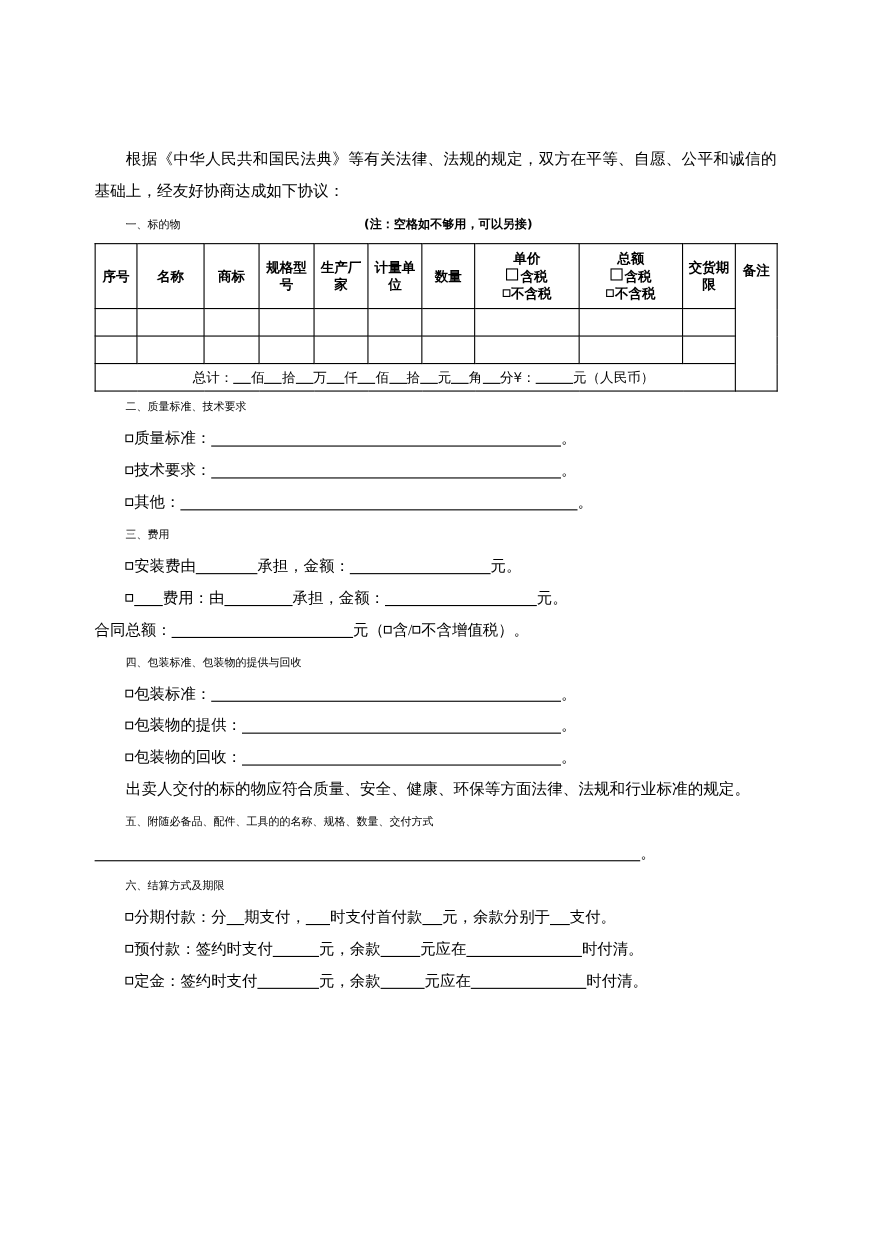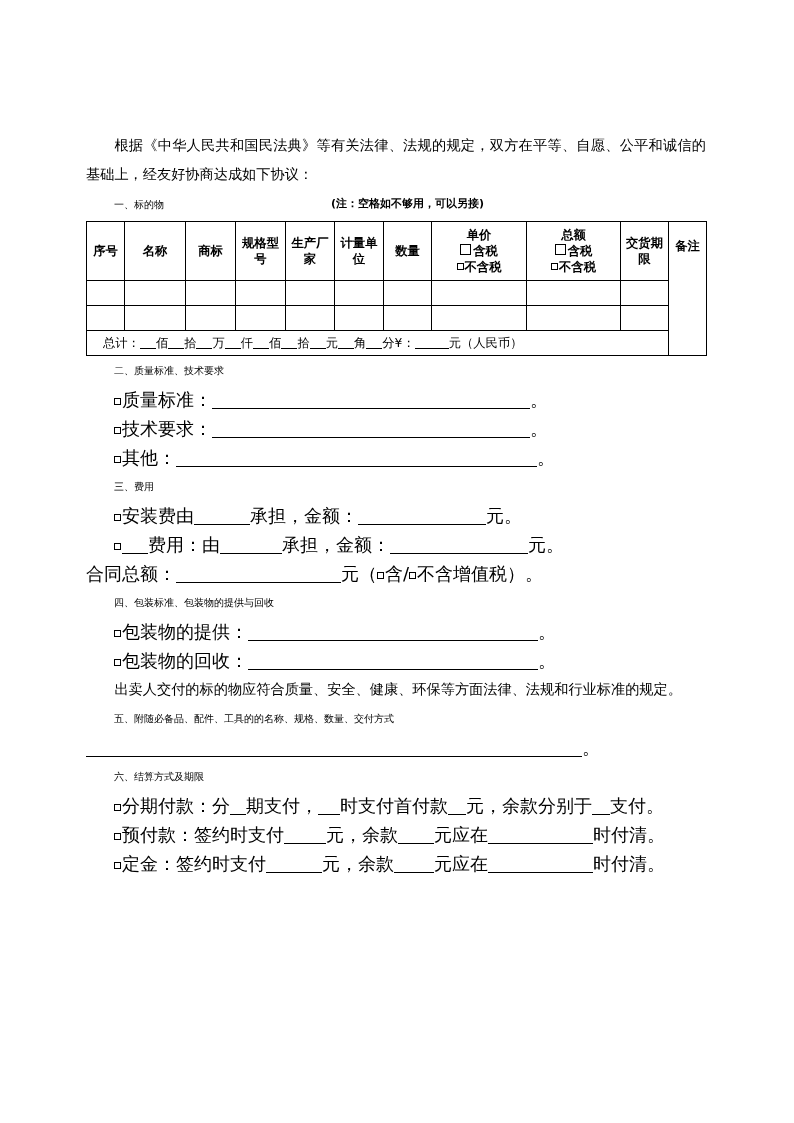--- a/index.html
+++ b/index.html
@@ -33,23 +33,24 @@
   .para {
     font-size: 14.2px;
     line-height: 29px;
     text-align: justify;
     text-justify: inter-ideograph;
     white-space: normal;
   }
   .para.indent { text-indent: 2em; }
 
   .line {
-    font-size: 18px;
-    line-height: 29px;
-    white-space: nowrap;
+    font-size: 14px;
+    line-height: 29px;
+    white-space: nowrap;
+    font-family: Liberation Serif, serif;
   }
   .line.ind1 { padding-left: 28px; }
   .heading {
     font-size: 10px;
     line-height: 29px;
     padding-left: 28px;
     white-space: nowrap;
   }
 
   .note-row {
@@ -104,21 +105,21 @@
     text-align: center;
     vertical-align: middle;
     font-size: 12.3px;
     font-weight: bold;
     line-height: 16px;
     padding: 1px 1px;
   }
   table.goods td.hd { height: 56px; }
   table.goods td.data { height: 22px; }
   table.goods td.total {
-    text-align: left;
+    text-align: center;
     font-weight: normal;
     font-size: 12.3px;
     height: 22px;
     padding-left: 16px;
     white-space: nowrap;
   }
   .sub {
     font-weight: bold;
     font-size: 12.3px;
     display: block;
@@ -228,20 +229,23 @@
     </div>
     <div class="line ind1">
       <span class="cb"></span><span class="u-fill" style="width:26px"></span><span>费用：由</span><span class="u-fill" style="width:62px"></span><span>承担，金额：</span><span class="u-fill" style="width:138px"></span><span>元。</span>
     </div>
     <div class="line">
       <span>合同总额：</span><span class="u-fill" style="width:165px"></span><span>元</span><span>（</span><span class="cb"></span><span>含</span><span>/</span><span class="cb"></span><span>不含增值税</span><span>）。</span>
     </div>
 
     <div class="heading">四、包装标准、包装物的提供与回收</div>
     <div class="line ind1">
+      <span class="cb"></span><span>包装标准：</span><span class="u-fill" style="width:318px"></span><span>。</span>
+    </div>
+    <div class="line ind1">
       <span class="cb"></span><span>包装物的提供：</span><span class="u-fill" style="width:290px"></span><span>。</span>
     </div>
     <div class="line ind1">
       <span class="cb"></span><span>包装物的回收：</span><span class="u-fill" style="width:290px"></span><span>。</span>
     </div>
     <div class="para indent">出卖人交付的标的物应符合质量、安全、健康、环保等方面法律、法规和行业标准的规定。</div>
 
     <div class="heading">五、附随必备品、配件、工具的的名称、规格、数量、交付方式</div>
     <div class="line" style="padding-left:0;">
       <span class="u-fill" style="width:496px"></span><span>。</span>

